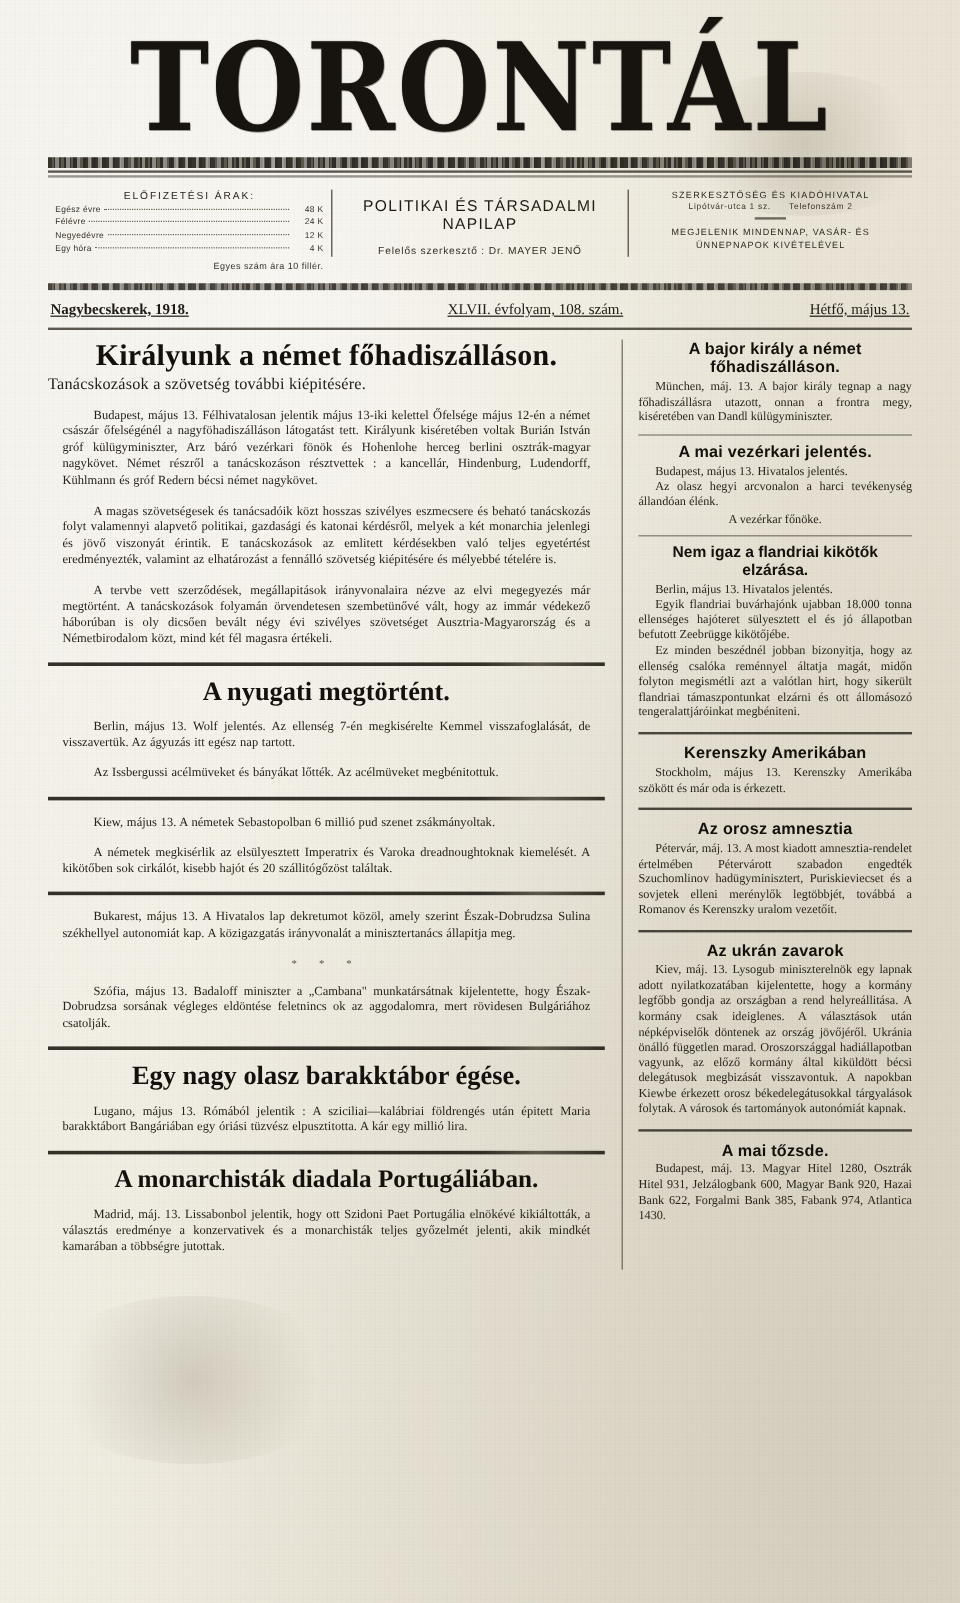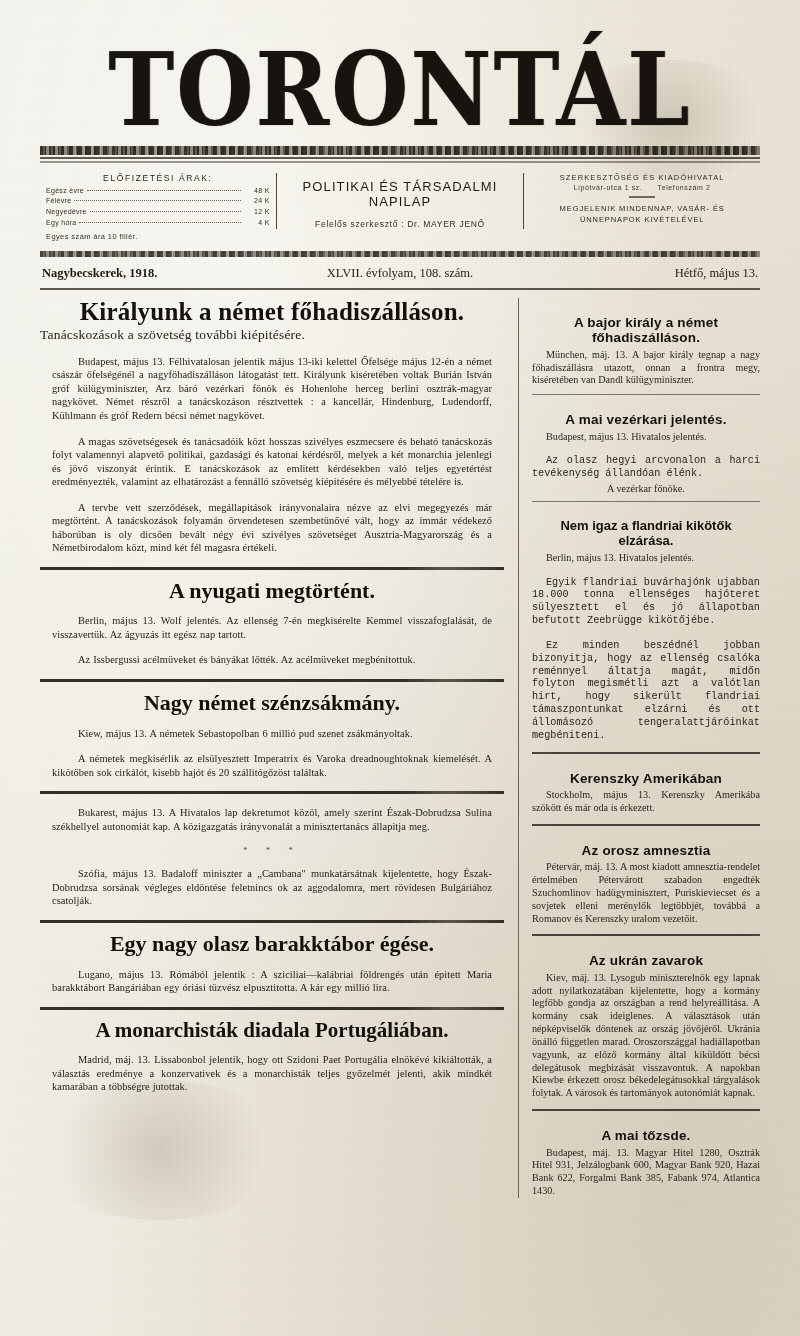--- a/index.html
+++ b/index.html
@@ -18,21 +18,21 @@
       radial-gradient(ellipse at 30% 18%, rgba(255,255,255,.55) 0%, rgba(255,255,255,0) 55%),
       radial-gradient(ellipse at 85% 90%, rgba(120,108,86,.16) 0%, rgba(120,108,86,0) 60%),
       linear-gradient(100deg, #f3f1ea 0%, #eeeade 38%, #e9e4d6 70%, #e4dfd0 100%);
   }
   .grain{
     position:absolute;inset:0;opacity:.30;mix-blend-mode:multiply;
     background-image:
       repeating-linear-gradient(0deg, rgba(90,80,62,.05) 0 1px, rgba(255,255,255,0) 1px 3px),
       repeating-linear-gradient(90deg, rgba(90,80,62,.04) 0 1px, rgba(255,255,255,0) 1px 4px);
   }
-  .sheet{position:absolute;inset:0;padding:15px 40px;box-sizing:border-box;}
+  .sheet{position:absolute;inset:0;padding:0 40px;box-sizing:border-box;}
 
   
   .masthead{ text-align:center; padding-top:26px; }
   .masthead .title{
     font-family:"DejaVu Serif", serif;
     font-weight:700;
     font-size:86px;
     letter-spacing:2px;
     line-height:.96;
     color:#17140f;
@@ -70,39 +70,39 @@
   .price-row{
     display:flex;align-items:baseline;font-size:7px;letter-spacing:.3px;
     color:#352f24;line-height:1.55;
   }
   .price-row .nm{white-space:nowrap;}
   .price-row .dots{
     flex:1;margin:0 3px;
     border-bottom:1px dotted #6a6152;position:relative;top:-2px;
   }
   .price-row .val{white-space:nowrap;min-width:26px;text-align:right;}
-  .price-note{font-size:7.5px;text-align:left;margin-top:3px;letter-spacing:.4px;color:#35302a;}
+  .price-note{font-size:7.5px;text-align:right;margin-top:3px;letter-spacing:.4px;color:#35302a;}
   .hs-main{
     font-size:13px;letter-spacing:1.1px;color:#1f1b14;margin:6px 0 10px 0;
     font-family:"Liberation Sans", sans-serif;
   }
   .hs-sub{font-size:8.5px;letter-spacing:.7px;color:#332d24;}
   .hs-r1{font-size:7.5px;letter-spacing:1.1px;text-transform:uppercase;color:#2e2921;}
   .hs-r2{font-size:7px;letter-spacing:.6px;color:#3a342a;margin-top:2px;}
   .hs-dash{width:26px;height:2px;background:#3a342a;margin:5px auto;opacity:.7;}
   .hs-r3{font-size:7.5px;letter-spacing:.9px;text-transform:uppercase;color:#2e2921;line-height:1.5;}
 
   
   .dateline{
     display:flex;justify-content:space-between;align-items:baseline;
-    font-size:12.5px;padding:9px 2px 5px 2px;color:#1f1b14;
+    font-size:12.5px;padding:9px 2px 5px 2px;color:#1f1b14;text-decoration:underline;
   }
   .dateline b{font-weight:700;}
   .dl-left{flex:1;text-align:left;}
-  .dl-mid{flex:1;text-align:center;}
+  .dl-mid{flex:1;text-align:right;}
   .dl-right{flex:1;text-align:right;}
 
   
   .cols{display:flex;padding-top:8px;}
   .col-left{width:479px;padding-right:14px;box-sizing:border-box;border-right:1px solid #6b6456;}
   .col-right{width:241px;padding-left:13px;box-sizing:border-box;}
 
   .hl{
     text-align:center;font-weight:700;color:#14110c;
     line-height:1.08;margin:0 0 2px 0;
@@ -126,30 +126,30 @@
     height:3px;margin:10px 0 9px 0;
     background:linear-gradient(90deg,#1a1710 0%, #1a1710 78%, #4a4437 88%, #1a1710 100%);
     opacity:.88;
   }
   .dotsep{text-align:center;font-size:9px;letter-spacing:8px;color:#5a5244;margin:4px 0 2px 0;}
 
   
   .rhl{
     text-align:center;font-weight:700;color:#14110c;
     font-family:"Liberation Sans", sans-serif;
-    line-height:1.14;margin:17px 0 3px 0;
+    line-height:1.14;margin:0 0 3px 0;
   }
   .rhl.a{font-size:13.5px;letter-spacing:.2px;}
   .rhl.b{font-size:13px;}
   p.rbody{
     margin:0;text-indent:14px;
     font-size:10.2px;line-height:1.26;
     text-align:justify;color:#2a251d;
   }
-  p.rbody + p.rbody{margin-top:12px;font-family:Liberation Mono, monospace;}
+  p.rbody + p.rbody{margin-top:0px;}
   .rsig{text-align:center;font-size:10.2px;margin-top:2px;color:#2a251d;}
   .rsep{height:2px;background:#221e16;opacity:.8;margin:9px 0 8px 0;}
   .rsep.light{height:1px;opacity:.55;margin:7px 0 6px 0;}
 
   .smudge{
     position:absolute;pointer-events:none;border-radius:50%;
     background:radial-gradient(circle, rgba(110,99,78,.22) 0%, rgba(110,99,78,0) 70%);
   }
 </style>
 </head>
@@ -240,21 +240,20 @@
 
       <article>
         <h2 class="hl h2">A nyugati megtörtént.</h2>
         <p class="body">Berlin, május 13. Wolf jelentés. Az ellenség 7-én megkisérelte Kemmel visszafoglalását, de visszavertük. Az ágyuzás itt egész nap tartott.</p>
         <p class="body">Az Issbergussi acélmüveket és bányákat lőtték. Az acélmüveket megbénitottuk.</p>
       </article>
 
       <div class="sep"></div>
 
       <article>
-        <h2 class="hl h2">Nagy német szénzsákmány.</h2>
         <p class="body">Kiew, május 13. A németek Sebastopolban 6 millió pud szenet zsákmányoltak.</p>
         <p class="body">A németek megkisérlik az elsülyesztett Imperatrix és Varoka dreadnoughtoknak kiemelését. A kikötőben sok cirkálót, kisebb hajót és 20 szállitógőzöst találtak.</p>
       </article>
 
       <div class="sep"></div>
 
       <article>
         <p class="body">Bukarest, május 13. A Hivatalos lap dekretumot közöl, amely szerint Észak-Dobrudzsa Sulina székhellyel autonomiát kap. A közigazgatás irányvonalát a minisztertanács állapitja meg.</p>
         <div class="dotsep">* * *</div>
         <p class="body">Szófia, május 13. Badaloff miniszter a „Cambana" munkatársátnak kijelentette, hogy Észak-Dobrudzsa sorsának végleges eldöntése feletnincs ok az aggodalomra, mert rövidesen Bulgáriához csatolják.</p>

